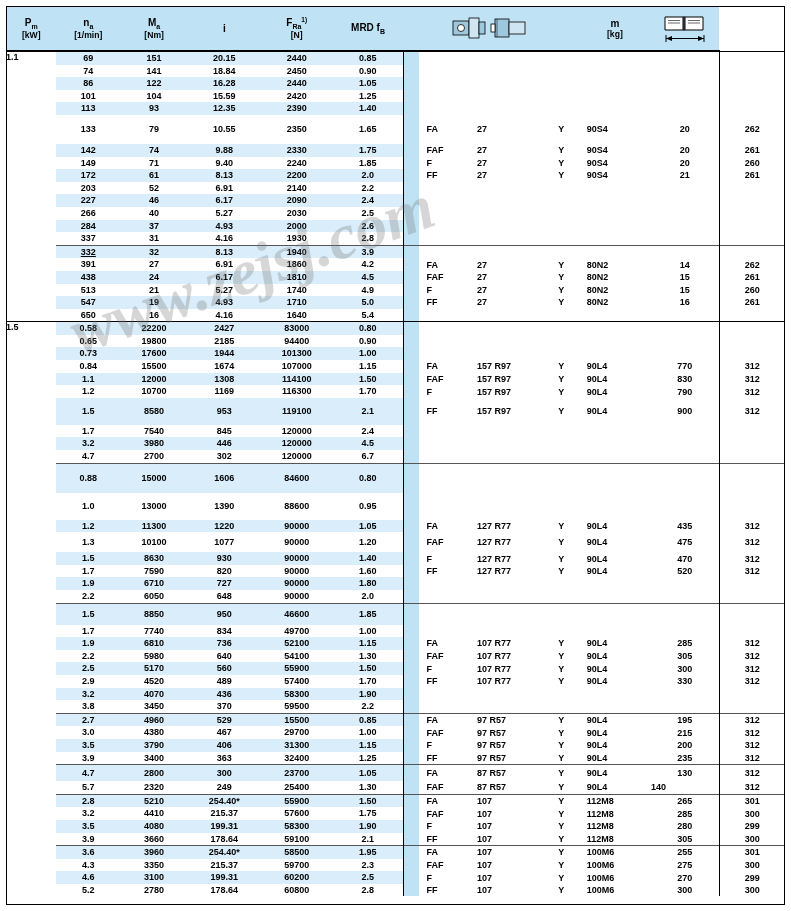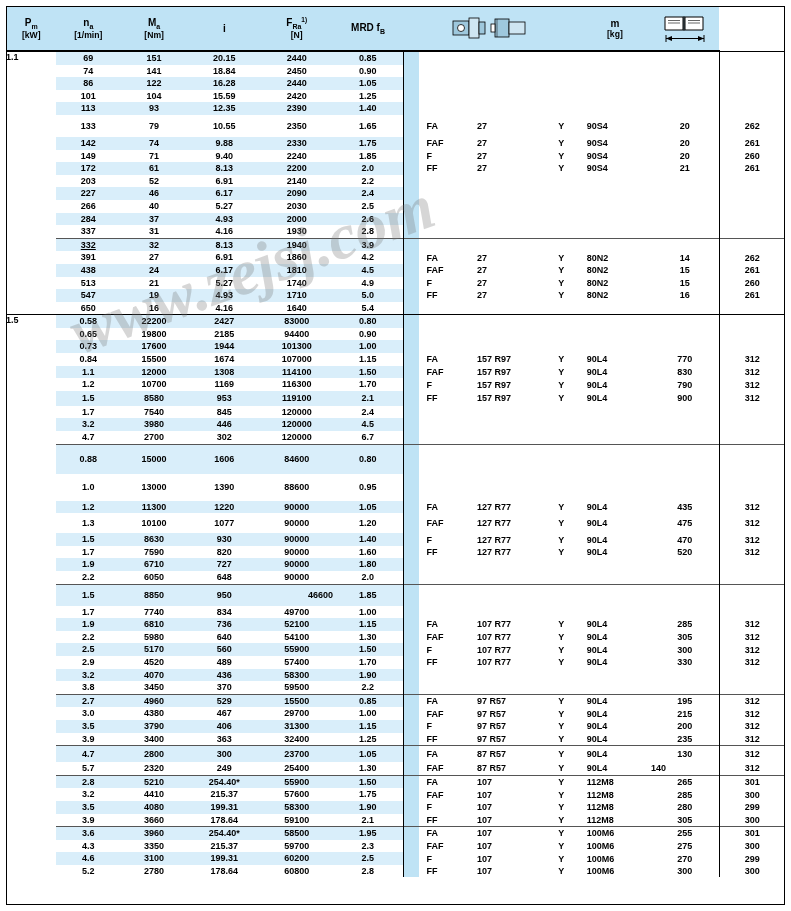--- a/index.html
+++ b/index.html
@@ -181,21 +181,21 @@
           <td class="rightblk" style="height: 12.6px; text-align: left; padding-left: 8px;"></td>
           <td class="rightblk" style="height: 12.6px; text-align: left; padding-left: 8px;"></td>
           <td class="rightblk" style="height: 12.6px; text-align: center;"></td>
           <td class="rightblk" style="height: 12.6px; text-align: center; border-left: 1px solid rgb(0, 0, 0);"></td>
         </tr>
         <tr>
           <td class="num" style="height: 12.6px;">133</td>
           <td class="num" style="height: 12.6px;">79</td>
           <td class="num" style="height: 12.6px;">10.55</td>
           <td class="num" style="height: 12.6px;">2350</td>
-          <td class="num" style="height: 22px;">1.65</td>
+          <td class="num" style="height: 29px;">1.65</td>
           <td class="rightblk" style="height: 12.6px; text-align: left; padding-left: 8px;">FA</td>
           <td class="rightblk" style="height: 12.6px; text-align: left; padding-left: 8px;">27</td>
           <td class="rightblk" style="height: 12.6px; text-align: left; padding-left: 8px;">Y</td>
           <td class="rightblk" style="height: 12.6px; text-align: left; padding-left: 8px;">90S4</td>
           <td class="rightblk" style="height: 12.6px; text-align: center;">20</td>
           <td class="rightblk" style="height: 12.6px; text-align: center; border-left: 1px solid rgb(0, 0, 0);">262</td>
         </tr>
         <tr>
           <td class="num shade" style="height: 12.6px;">142</td>
           <td class="num shade" style="height: 12.6px;">74</td>
@@ -456,21 +456,21 @@
           <td class="rightblk" style="height: 12.6px; text-align: left; padding-left: 8px;">157 R97</td>
           <td class="rightblk" style="height: 12.6px; text-align: left; padding-left: 8px;">Y</td>
           <td class="rightblk" style="height: 12.6px; text-align: left; padding-left: 8px;">90L4</td>
           <td class="rightblk" style="height: 12.6px; text-align: center;">790</td>
           <td class="rightblk" style="height: 12.6px; text-align: center; border-left: 1px solid rgb(0, 0, 0);">312</td>
         </tr>
         <tr>
           <td class="num shade" style="height: 12.6px;">1.5</td>
           <td class="num shade" style="height: 12.6px;">8580</td>
           <td class="num shade" style="height: 12.6px;">953</td>
-          <td class="num shade" style="height: 15px;">119100</td>
+          <td class="num shade" style="height: 27px;">119100</td>
           <td class="num shade" style="height: 12.6px;">2.1</td>
           <td class="rightblk" style="height: 12.6px; text-align: left; padding-left: 8px;">FF</td>
           <td class="rightblk" style="height: 12.6px; text-align: left; padding-left: 8px;">157 R97</td>
           <td class="rightblk" style="height: 12.6px; text-align: left; padding-left: 8px;">Y</td>
           <td class="rightblk" style="height: 12.6px; text-align: left; padding-left: 8px;">90L4</td>
           <td class="rightblk" style="height: 12.6px; text-align: center;">900</td>
           <td class="rightblk" style="height: 12.6px; text-align: center; border-left: 1px solid rgb(0, 0, 0);">312</td>
         </tr>
         <tr>
           <td class="num" style="height: 12.6px;">1.7</td>
@@ -613,21 +613,21 @@
           <td class="rightblk" style="height: 12.6px; text-align: left; padding-left: 8px;"></td>
           <td class="rightblk" style="height: 12.6px; text-align: left; padding-left: 8px;"></td>
           <td class="rightblk" style="height: 12.6px; text-align: left; padding-left: 8px;"></td>
           <td class="rightblk" style="height: 12.6px; text-align: center;"></td>
           <td class="rightblk" style="height: 12.6px; text-align: center; border-left: 1px solid rgb(0, 0, 0);"></td>
         </tr>
         <tr class="thin-top">
           <td class="num shade" style="height: 12.6px; border-top: 1px solid rgb(85, 85, 85);">1.5</td>
           <td class="num shade" style="height: 21px; border-top: 1px solid rgb(85, 85, 85);">8850</td>
           <td class="num shade" style="height: 12.6px; border-top: 1px solid rgb(85, 85, 85);">950</td>
-          <td class="num shade" style="height: 14px; border-top: 1px solid rgb(85, 85, 85); text-align: right;">46600</td>
+          <td class="num shade" style="height: 14px; border-top: 1px solid rgb(85, 85, 85);">46600</td>
           <td class="num shade" style="height: 12.6px; border-top: 1px solid rgb(85, 85, 85);">1.85</td>
           <td rowspan="8" class="blue" style="border-left: 1px solid rgb(0, 0, 0);"></td>
           <td class="rightblk" style="height: 12.6px; text-align: left; padding-left: 8px;"></td>
           <td class="rightblk" style="height: 12.6px; text-align: left; padding-left: 8px;"></td>
           <td class="rightblk" style="height: 12.6px; text-align: left; padding-left: 8px;"></td>
           <td class="rightblk" style="height: 12.6px; text-align: left; padding-left: 8px;"></td>
           <td class="rightblk" style="height: 12.6px; text-align: center;"></td>
           <td class="rightblk" style="height: 12.6px; text-align: center; border-left: 1px solid rgb(0, 0, 0);"></td>
         </tr>
         <tr>

